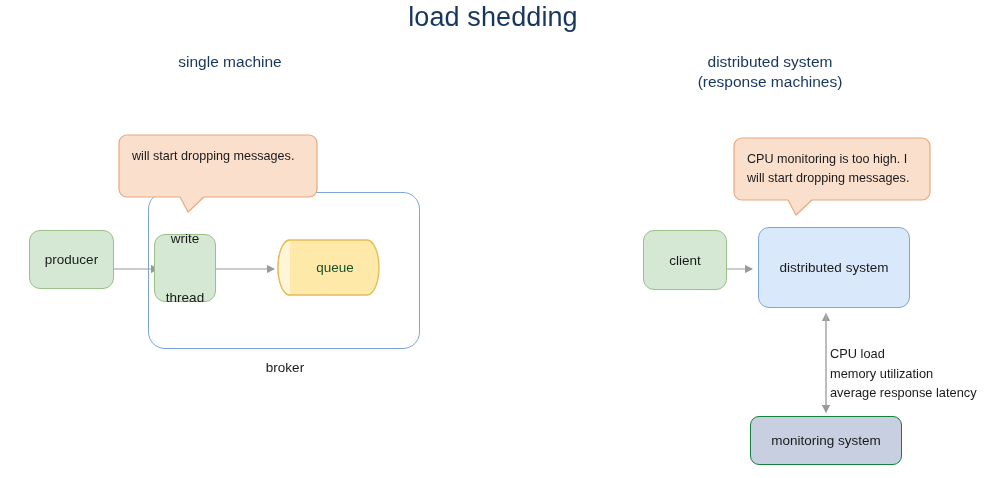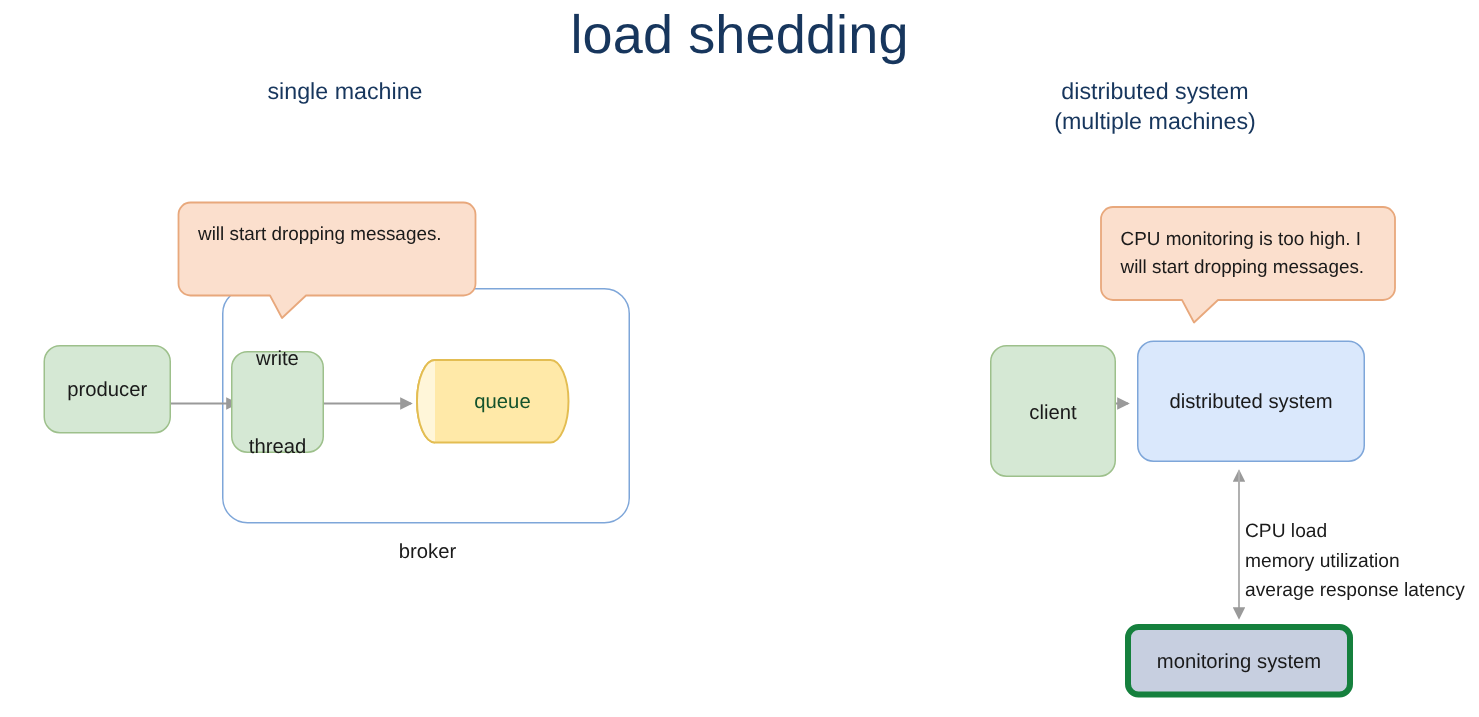--- a/index.html
+++ b/index.html
@@ -19,21 +19,21 @@
     overflow: hidden;
   }
   .abs { position: absolute; }
 
   
   .main-title {
     left: 0;
     top: 2px;
     width: 986px;
     text-align: center;
-    font-size: 36px;
+    font-size: 27px;
     color: #17365d;
     letter-spacing: 0.1px;
   }
   .section-title {
     text-align: center;
     font-size: 15.5px;
     color: #17365d;
     line-height: 20px;
   }
   #title-single { left: 90px; top: 52px; width: 280px; }
@@ -54,21 +54,21 @@
   .node-green {
     background: #d5e8d4;
     border: 1px solid #9dc08b;
   }
   .node-blue {
     background: #dae8fc;
     border: 1px solid #7ea6d9;
   }
   .node-slate {
     background: #c7cfe0;
-    border: 4px solid #15803d;
+    border: 1px solid #15803d;
     border-radius: 9px;
   }
 
   
   #broker-box {
     left: 148px;
     top: 192px;
     width: 272px;
     height: 157px;
     border: 1.4px solid #7ea6d9;
@@ -135,21 +135,21 @@
 <div id="canvas">
 
   <div class="abs main-title">load shedding</div>
 
   <div class="abs section-title" id="title-single">
     <div>single machine</div>
   </div>
 
   <div class="abs section-title" id="title-distributed">
     <div>distributed system</div>
-    <div>(multiple machines)</div>
+    <div>(response machines)</div>
   </div>
 
   <div class="abs" id="broker-box"></div>
   <div class="abs" id="broker-label">broker</div>
 
   <svg class="conn abs" style="left:113px; top:258px;" width="60" height="24" viewBox="0 0 60 24">
     <defs>
       <marker id="ah1" markerWidth="7" markerHeight="7" refX="6" refY="3.5" orient="auto">
         <path d="M0,0 L7,3.5 L0,7 z" fill="#9a9a9a"></path>
       </marker>
@@ -194,21 +194,21 @@
 
   <svg class="conn abs" style="left:715px; top:258px;" width="50" height="24" viewBox="0 0 50 24">
     <defs>
       <marker id="ah3" markerWidth="7" markerHeight="7" refX="6" refY="3.5" orient="auto">
         <path d="M0,0 L7,3.5 L0,7 z" fill="#9a9a9a"></path>
       </marker>
     </defs>
     <line x1="0" y1="11" x2="37" y2="11" stroke="#9a9a9a" stroke-width="1.2" marker-end="url(#ah3)"></line>
   </svg>
 
-  <div class="abs node node-green" style="left:660px; top:230px; width:84px; height:88px;">
+  <div class="abs node node-green" style="left:643px; top:230px; width:84px; height:60px;">
     <span>client</span>
   </div>
 
   <div class="abs node node-blue" style="left:758px; top:227px; width:152px; height:81px;">
     <span>distributed system</span>
   </div>
 
   <svg class="conn abs" style="left:818px; top:308px;" width="30" height="112" viewBox="0 0 30 112">
     <defs>
       <marker id="ah4a" markerWidth="7" markerHeight="7" refX="6" refY="3.5" orient="auto">

